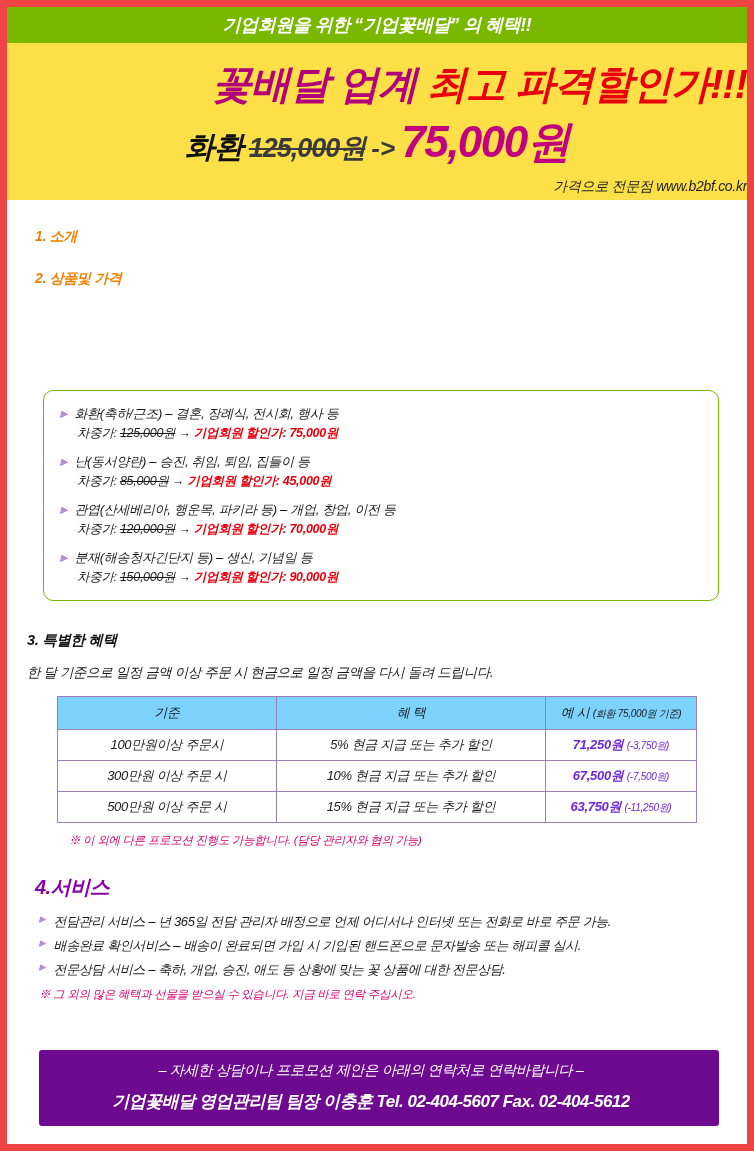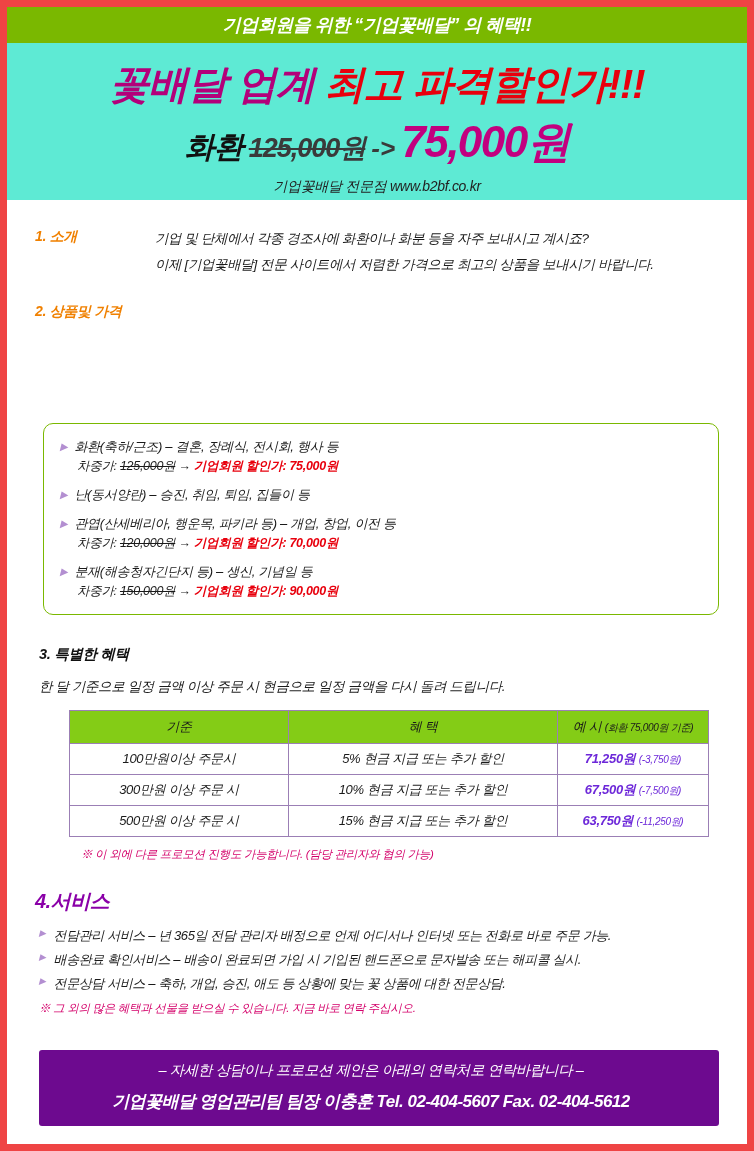--- a/index.html
+++ b/index.html
@@ -32,23 +32,23 @@
     font-size: 18px;
     font-weight: bold;
     display: flex;
     align-items: center;
     justify-content: center;
     letter-spacing: -0.5px;
   }
 
   
   .hero {
-    background: #5eead4;
+    background: #fde047;
     padding: 18px 0 4px 0;
-    text-align: center;
+    text-align: right;
   }
   .hero-title {
     font-size: 40px;
     font-weight: bold;
     letter-spacing: -1px;
     line-height: 1.15;
   }
   .hero-title .t1 { color: #b3007a; }
   .hero-title .t2 { color: #e8000d; }
 
@@ -153,21 +153,21 @@
     text-decoration: line-through;
     color: #1a1a1a;
   }
   .prod-line2 .arrow2 { color: #1a1a1a; }
   .prod-line2 .sale {
     color: #e8000d;
     font-weight: bold;
   }
 
   
-  .sec3 { padding: 0 32px; margin-top: 30px; }
+  .sec3 { padding: 0 20px; margin-top: 30px; }
   .sec3-title {
     font-size: 14.5px;
     font-weight: bold;
     color: #111111;
     letter-spacing: -0.3px;
   }
   .sec3-desc {
     margin-top: 14px;
     font-size: 13.5px;
     color: #1a1a1a;
@@ -180,21 +180,21 @@
   }
   table.benefit th, table.benefit td {
     border: 1px solid #9b7fb5;
     text-align: center;
     padding: 6px 4px;
     font-size: 13px;
     color: #1a1a1a;
     letter-spacing: -0.3px;
   }
   table.benefit thead th {
-    background: #84cc16;
+    background: #7dd3fc;
     font-weight: normal;
     padding: 7px 4px;
   }
   table.benefit thead th .small {
     font-size: 10px;
   }
   table.benefit td.val {
     color: #6d28d9;
     font-weight: bold;
   }
@@ -276,29 +276,25 @@
   <div class="hero">
     <div class="hero-title">
       <span class="t1">꽃배달 업계 </span><span class="t2">최고 파격할인가!!!</span>
     </div>
     <div class="hero-price">
       <span class="label">화환</span>
       <span class="old">125,000원</span>
       <span class="arrow">-&gt;</span>
       <span class="new">75,000원</span>
     </div>
-    <div class="hero-sub">기업꽃배달 전문점 www.b2bf.co.kr</div>
+    <div class="hero-sub">가격으로 전문점 www.b2bf.co.kr</div>
   </div>
 
   <div class="sec1">
     <div class="sec-heading-orange">1. 소개</div>
-    <div class="sec1-body">
-      <div>기업 및 단체에서 각종 경조사에 화환이나 화분 등을 자주 보내시고 계시죠?</div>
-      <div>이제 [기업꽃배달] 전문 사이트에서 저렴한 가격으로 최고의 상품을 보내시기 바랍니다.</div>
-    </div>
   </div>
 
   <div class="sec2">
     <div class="sec-heading-orange">2. 상품및 가격</div>
     <div class="prod-box">
 
       <div class="prod-item">
         <div class="prod-line1">
           <span class="tri">▶</span>
           <span>화환(축하/근조) – 결혼, 장례식, 전시회, 행사 등</span>
@@ -309,20 +305,27 @@
           <span class="arrow2">→</span>
           <span class="sale">기업회원 할인가:</span>
           <span class="sale">75,000원</span>
         </div>
       </div>
 
       <div class="prod-item">
         <div class="prod-line1">
           <span class="tri">▶</span>
           <span>난(동서양란) – 승진, 취임, 퇴임, 집들이 등</span>
+        </div>
+        <div class="prod-line2">
+          <span>차중가:</span>
+          <span class="strike">85,000원</span>
+          <span class="arrow2">→</span>
+          <span class="sale">기업회원 할인가:</span>
+          <span class="sale">45,000원</span>
         </div>
       </div>
 
       <div class="prod-item">
         <div class="prod-line1">
           <span class="tri">▶</span>
           <span>관엽(산세베리아, 행운목, 파키라 등) – 개업, 창업, 이전 등</span>
         </div>
         <div class="prod-line2">
           <span>차중가:</span>

